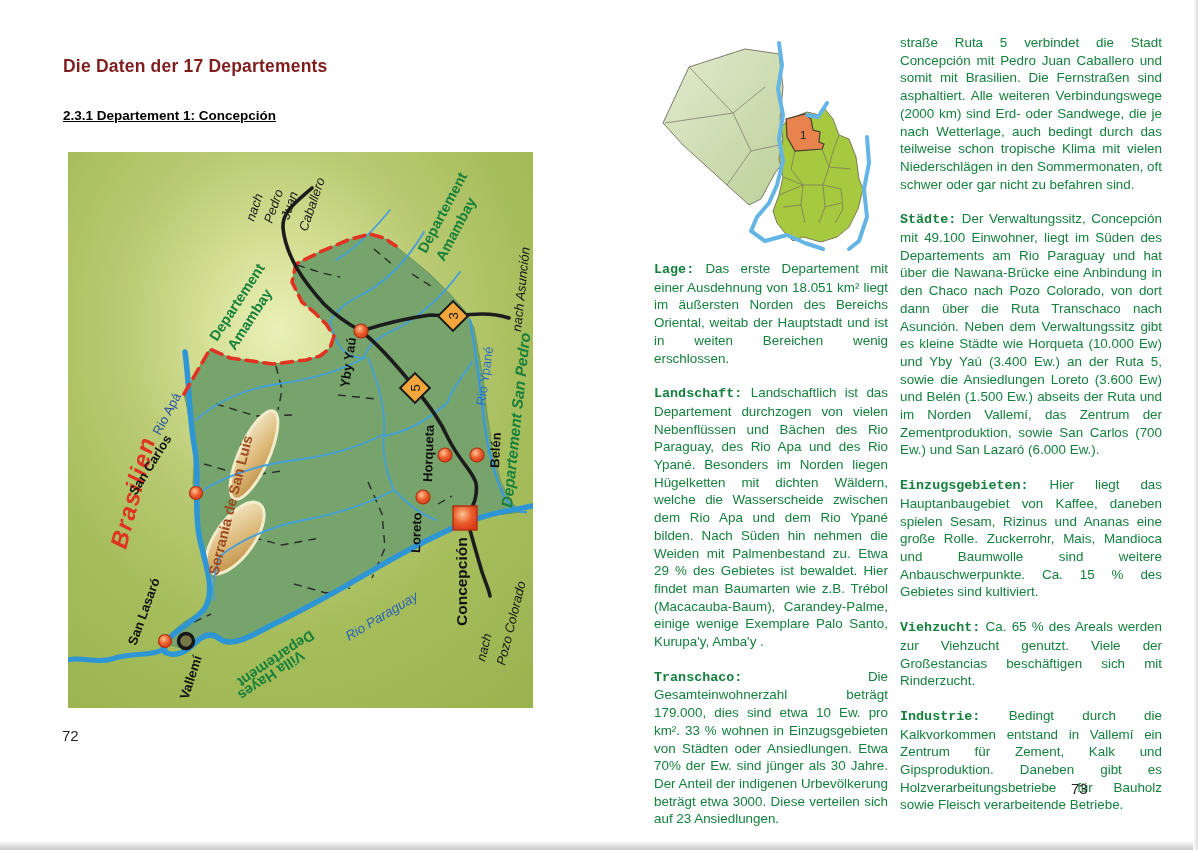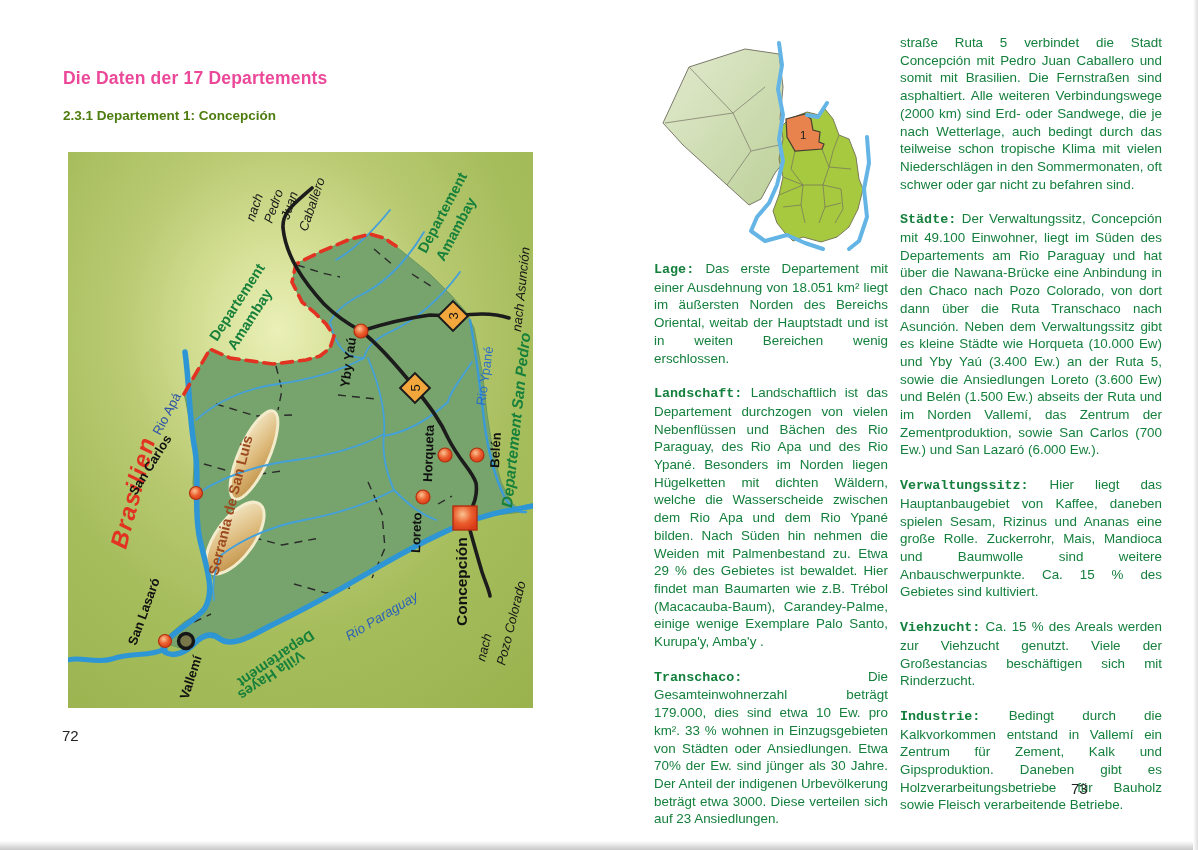--- a/index.html
+++ b/index.html
@@ -1,22 +1,22 @@
 <!DOCTYPE html>
 <html><head>
 <meta charset="utf-8">
 <style>
   html,body{margin:0;padding:0;}
   body{
     width:1198px;height:850px;position:relative;background:#ffffff;
     font-family:"Liberation Sans","DejaVu Sans",sans-serif;color:#1f1f1f;overflow:hidden;
   }
   .abs{position:absolute;}
-  .h1{left:63px;top:56px;font-size:17.5px;font-weight:bold;letter-spacing:.2px;color:#ec4899;margin-top:12px;}
-  .h2{left:63px;top:108px;font-size:13.5px;font-weight:bold;color:#4d7c0f;}
+  .h1{left:63px;top:56px;font-size:17.5px;font-weight:bold;letter-spacing:.2px;color:#7f1d1d;}
+  .h2{left:63px;top:108px;font-size:13.5px;font-weight:bold;color:#000000;text-decoration:underline;}
   .pagenum{font-size:15px;color:#222;}
   #pn-left{left:62px;top:727px;}
   #pn-right{left:1071px;top:757px;margin-top:23px;}
   .col{position:absolute;font-size:13.4px;line-height:17.7px;text-align:justify;color:#15803d;}
   #col-mid{left:654px;top:260px;width:234px;}
   #col-right{left:900px;top:34px;width:262px;}
   .para{margin:0 0 17px 0;}
   .lead{font-weight:bold;font-family:Liberation Mono, monospace;}
   #map-box{left:68px;top:152px;width:465px;height:556px;}
   #inset-box{left:653px;top:27px;width:238px;height:226px;}
@@ -226,21 +226,21 @@
 <div class="col" id="col-mid">
   <p class="para"><b class="lead">Lage:</b> <span>Das erste Departement mit einer Ausdehnung von 18.051 km² liegt im äußersten Norden des Bereichs Oriental, weitab der Hauptstadt und ist in weiten Bereichen wenig erschlossen.</span></p>
   <p class="para"><b class="lead">Landschaft:</b> <span>Landschaftlich ist das Departement durchzogen von vielen Nebenflüssen und Bächen des Rio Paraguay, des Rio Apa und des Rio Ypané. Besonders im Norden liegen Hügelketten mit dichten Wäldern, welche die Wasserscheide zwischen dem Rio Apa und dem Rio Ypané bilden. Nach Süden hin nehmen die Weiden mit Palmenbestand zu. Etwa 29 % des Gebietes ist bewaldet. Hier findet man Baumarten wie z.B. Trébol (Macacauba-Baum), Carandey-Palme, einige wenige Exemplare Palo Santo, Kurupa'y, Amba'y .</span></p>
   <p class="para"><b class="lead">Transchaco:</b> <span>Die Gesamteinwohnerzahl beträgt 179.000, dies sind etwa 10 Ew. pro km². 33 % wohnen in Einzugsgebieten von Städten oder Ansiedlungen. Etwa 70% der Ew. sind jünger als 30 Jahre. Der Anteil der indigenen Urbevölkerung beträgt etwa 3000. Diese verteilen sich auf 23 Ansiedlungen.</span></p>
   <p class="para"><b class="lead">Straßen:</b> <span>Die Fernstraße Ruta 3 führt von Yby Yaú nach Limpio/ Asunción, die Fern-</span></p>
 </div>
 
 <div class="col" id="col-right">
   <p class="para"><span>straße Ruta 5 verbindet die Stadt Concepción mit Pedro Juan Caballero und somit mit Brasilien. Die Fernstraßen sind asphaltiert. Alle weiteren Verbindungswege (2000 km) sind Erd- oder Sandwege, die je nach Wetterlage, auch bedingt durch das teilweise schon tropische Klima mit vielen Niederschlägen in den Sommermonaten, oft schwer oder gar nicht zu befahren sind.</span></p>
   <p class="para"><b class="lead">Städte:</b> <span>Der Verwaltungssitz, Concepción mit 49.100 Einwohner, liegt im Süden des Departements am Rio Paraguay und hat über die Nawana-Brücke eine Anbindung in den Chaco nach Pozo Colorado, von dort dann über die Ruta Transchaco nach Asunción. Neben dem Verwaltungssitz gibt es kleine Städte wie Horqueta (10.000 Ew) und Yby Yaú (3.400 Ew.) an der Ruta 5, sowie die Ansiedlungen Loreto (3.600 Ew) und Belén (1.500 Ew.) abseits der Ruta und im Norden Vallemí, das Zentrum der Zementproduktion, sowie San Carlos (700 Ew.) und San Lazaró (6.000 Ew.).</span></p>
-  <p class="para"><b class="lead">Verwaltungssitz:</b> <span>Hier liegt das Hauptanbaugebiet von Kaffee, daneben spielen Sesam, Rizinus und Ananas eine große Rolle. Zuckerrohr, Mais, Mandioca und Baumwolle sind weitere Anbauschwerpunkte. Ca. 15 % des Gebietes sind kultiviert.</span></p>
-  <p class="para"><b class="lead">Viehzucht:</b> <span>Ca. 15 % des Areals werden zur Viehzucht genutzt. Viele der Großestancias beschäftigen sich mit Rinderzucht.</span></p>
+  <p class="para"><b class="lead">Einzugsgebieten:</b> <span>Hier liegt das Hauptanbaugebiet von Kaffee, daneben spielen Sesam, Rizinus und Ananas eine große Rolle. Zuckerrohr, Mais, Mandioca und Baumwolle sind weitere Anbauschwerpunkte. Ca. 15 % des Gebietes sind kultiviert.</span></p>
+  <p class="para"><b class="lead">Viehzucht:</b> <span>Ca. 65 % des Areals werden zur Viehzucht genutzt. Viele der Großestancias beschäftigen sich mit Rinderzucht.</span></p>
   <p class="para"><b class="lead">Industrie:</b> <span>Bedingt durch die Kalkvorkommen entstand in Vallemí ein Zentrum für Zement, Kalk und Gipsproduktion. Daneben gibt es Holzverarbeitungsbetriebe für Bauholz sowie Fleisch verarbeitende Betriebe.</span></p>
 </div>
 
 <div class="abs pagenum" id="pn-right">73</div>
 
 <div class="book-bottom"></div>
 <div class="book-right"></div>
 
 </body></html>

